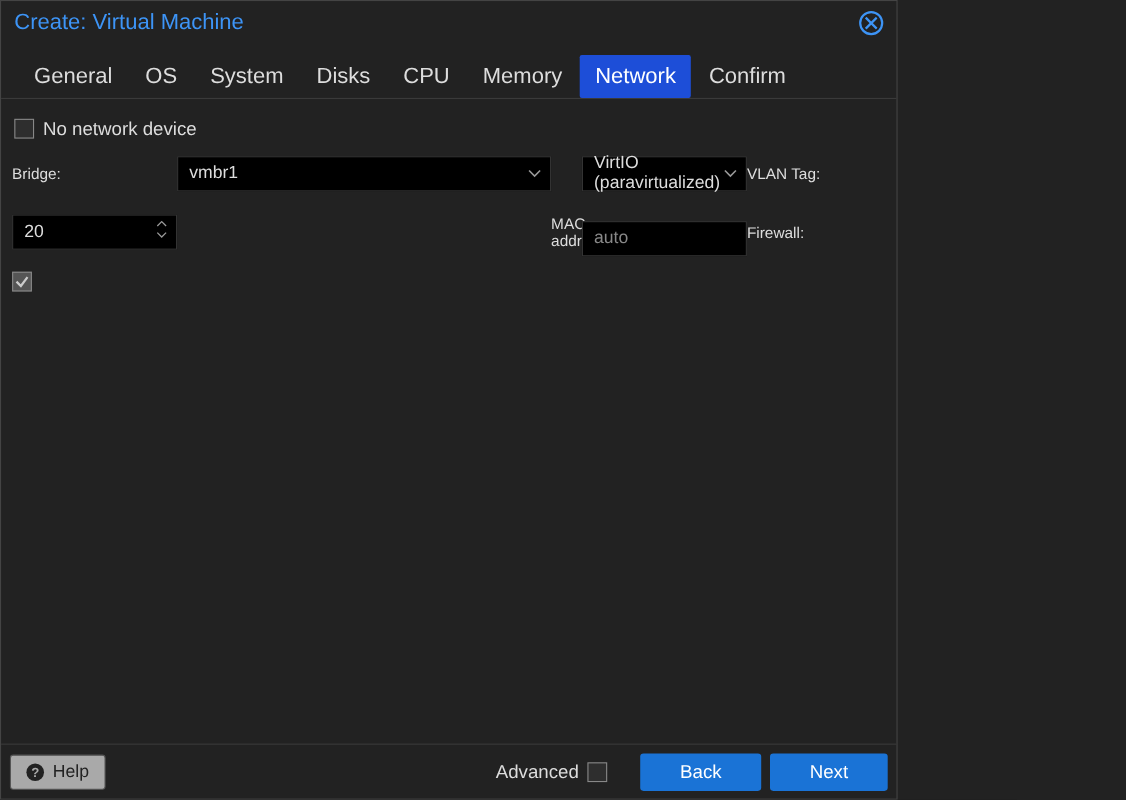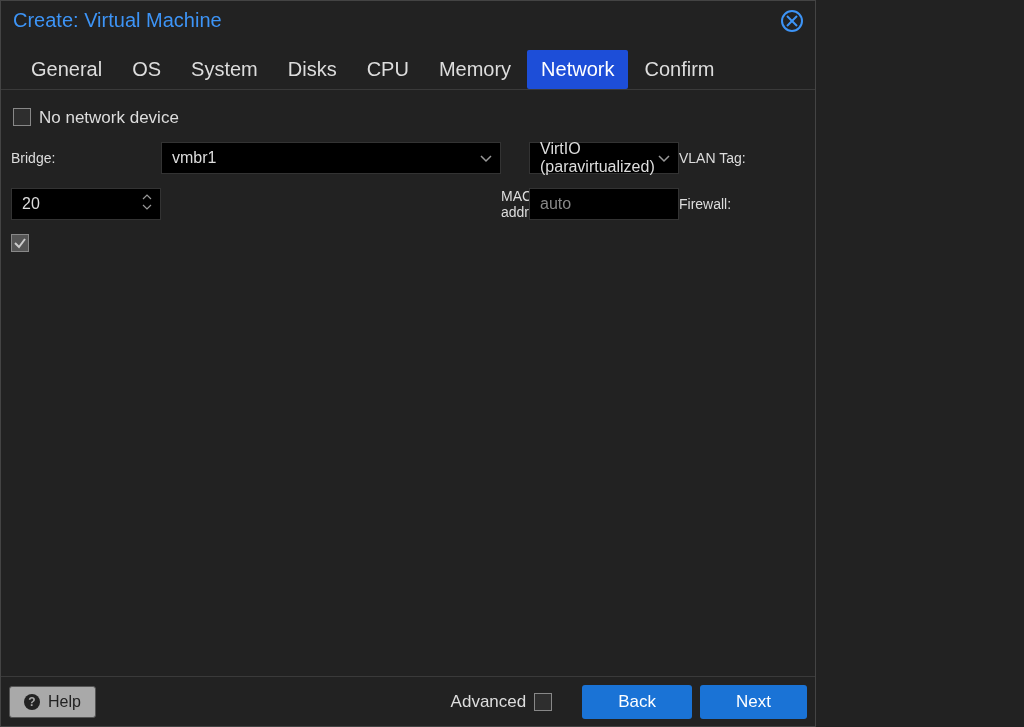--- a/index.html
+++ b/index.html
@@ -13,21 +13,21 @@
   .tab { padding: 8px 14px; font-size: 20px; color: #ddd; cursor: pointer; border-radius: 2px; }
   .tab.active { background: #1d4ed8; color: #fff; font-weight: 500; }
   .content { flex: 1; padding: 18px 10px; }
   .row-no-net { display: flex; align-items: flex-start; gap: 8px; padding: 0 2px 14px 2px; }
   .checkbox { width: 18px; height: 18px; border: 1px solid #888; background: #2e2e2e; display: flex; align-items: center; justify-content: center; cursor: pointer; }
   .checkbox.checked { background: #555; }
   .checkbox svg { width: 14px; height: 14px; }
   .grid { display: grid; grid-template-columns: 150px 340px 28px 150px 340px; row-gap: 14px; align-items: center; }
   .label { font-size: 14px; color: #ddd; }
   .field { height: 32px; background: #000000; border: 1px solid #333; display: flex; align-items: center; padding: 12px 10px; font-size: 16px; color: #ddd; position: relative; }
-  .field.placeholder { color: #888; }
+  .field.placeholder { color: #888; margin-top: 13px; }
   .field .trigger { position: absolute; right: 8px; top: 50%; transform: translateY(-50%); color: #999; }
   .footer { height: 50px; border-top: 1px solid #3a3a3a; display: flex; align-items: center; padding: 0 8px; }
   .help-btn { background: #a9a9a9; color: #222; border: 1px solid #555; border-radius: 3px; padding: 6px 14px; font-size: 16px; display: flex; align-items: center; gap: 8px; cursor: pointer; }
   .help-btn .qmark { width: 16px; height: 16px; border-radius: 50%; background: #222; color: #a9a9a9; display: flex; align-items: center; justify-content: center; font-size: 12px; font-weight: bold; }
   .spacer { flex: 1; }
   .adv { display: flex; align-items: center; gap: 8px; margin-right: 22px; font-size: 17px; margin-left: 12px; }
   .btn { background: #1a73d6; color: #fff; border: none; border-radius: 3px; padding: 7px 36px; font-size: 17px; cursor: pointer; margin-left: 8px; }
   .no-net-label { font-size: 17px; }
   .text-content { display: block; }
 </style>

